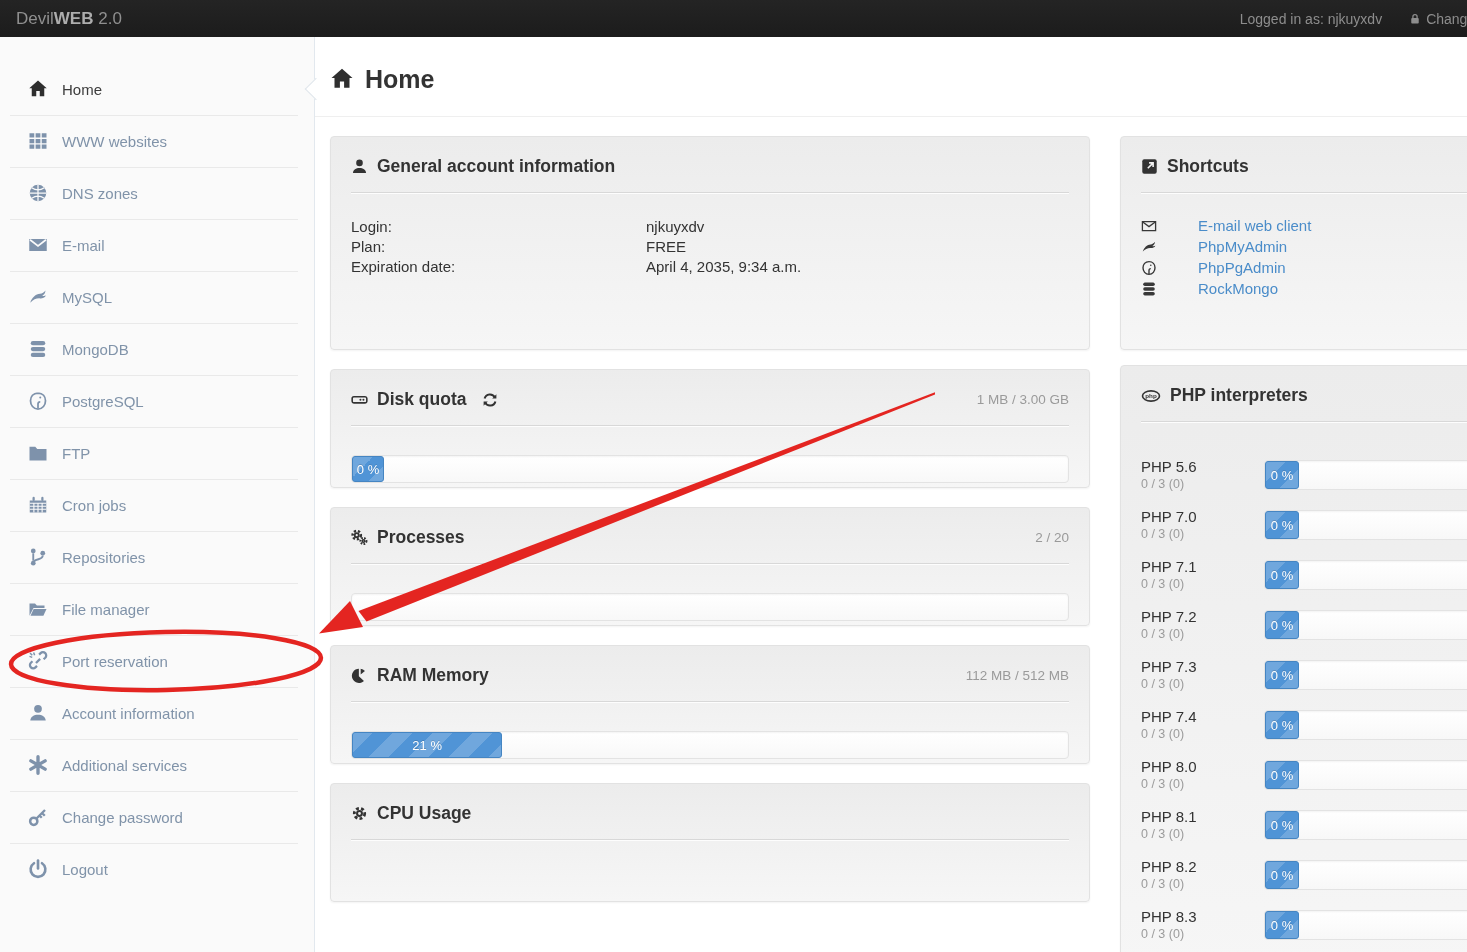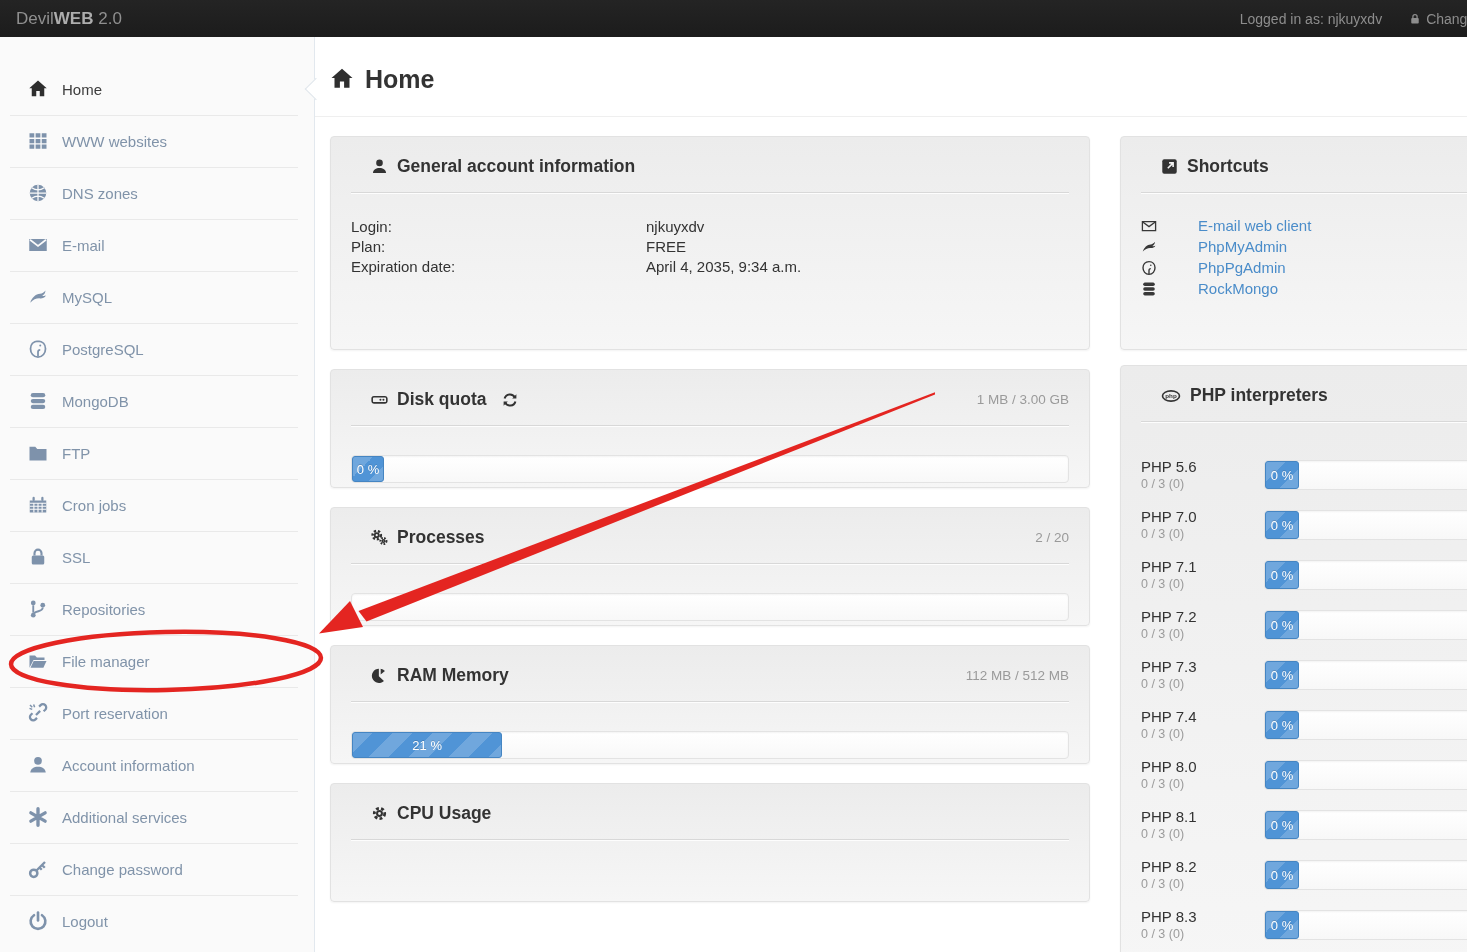--- a/index.html
+++ b/index.html
@@ -60,21 +60,21 @@
     background:linear-gradient(#ececec,#f6f6f6);
     border:1px solid #e2e2e2;border-radius:4px;
     box-shadow:0 1px 2px rgba(0,0,0,.05);
     box-sizing:border-box;margin-bottom:19px;overflow:hidden;
   }
   .col-right .panel{margin-bottom:15px;}
   .h214{height:214px;}
   .h153{height:119px;}
   .panel-h{
     display:flex;align-items:center;gap:9px;padding:17px 20px 13px;
-    font-size:17.5px;font-weight:bold;color:#333;line-height:25px;margin-left:20px;
+    font-size:17.5px;font-weight:bold;color:#333;line-height:25px;
   }
   .panel-h .ic{color:#333;}
   .panel-h .meta{margin-left:auto;font-weight:normal;font-size:13.5px;color:#9a9a9a;}
   .panel-h .refresh{margin-left:7px;cursor:pointer;}
   .rule{border-top:1px solid #d8d8d8;box-shadow:0 1px 0 rgba(255,255,255,.85);margin:0 20px;}
   .panel-b{padding:29px 20px 0;}
   
   .track{
     height:28px;border:1px solid #e3e3e3;border-radius:4px;
     background:linear-gradient(#fff,#f8f8f8);
@@ -479,37 +479,37 @@
           <svg viewBox="0 0 16 16" fill="currentColor" xmlns="http://www.w3.org/2000/svg">
             <path d="M1.8 12.6C3 8.4 6.2 5.6 9.6 5.4c1.8-.1 3.2-1 4.4-2.6-.2 2-1 3.4-2.6 4.2 1 .3 2 .2 3-.2-1.2 2-3 2.4-4.8 2.3-2.8-.2-5.4 1-7.8 3.5z"></path>
           </svg>
         </span>
         <span class="lbl">MySQL</span>
       </li>
 
       <li class="side-item">
         <span class="ic ic20">
           <svg viewBox="0 0 16 16" fill="currentColor" xmlns="http://www.w3.org/2000/svg">
+            <rect x="2.2" y="1.6" width="11.6" height="3.4" rx="1.7"></rect>
+            <rect x="2.2" y="6.3" width="11.6" height="3.4" rx="1.7"></rect>
+            <rect x="2.2" y="11" width="11.6" height="3.4" rx="1.7"></rect>
+          </svg>
+        </span>
+        <span class="lbl">MongoDB</span>
+      </li>
+
+      <li class="side-item">
+        <span class="ic ic20">
+          <svg viewBox="0 0 16 16" fill="currentColor" xmlns="http://www.w3.org/2000/svg">
             <path d="M8 1.6c-3.8 0-6 2.7-6 6.2 0 3.4 2.3 6.6 6 6.6s6-3.2 6-6.6c0-3.5-2.2-6.2-6-6.2z" fill="none" stroke="currentColor" stroke-width="1.4"></path>
             <circle cx="9.8" cy="5.2" r=".8"></circle>
             <path d="M8 14v-3.6c0-1.2.8-1.8 1.8-1.8" fill="none" stroke="currentColor" stroke-width="1.4"></path>
           </svg>
         </span>
         <span class="lbl">PostgreSQL</span>
-      </li>
-
-      <li class="side-item">
-        <span class="ic ic20">
-          <svg viewBox="0 0 16 16" fill="currentColor" xmlns="http://www.w3.org/2000/svg">
-            <rect x="2.2" y="1.6" width="11.6" height="3.4" rx="1.7"></rect>
-            <rect x="2.2" y="6.3" width="11.6" height="3.4" rx="1.7"></rect>
-            <rect x="2.2" y="11" width="11.6" height="3.4" rx="1.7"></rect>
-          </svg>
-        </span>
-        <span class="lbl">MongoDB</span>
       </li>
 
       <li class="side-item">
         <span class="ic ic20">
           <svg viewBox="0 0 16 16" fill="currentColor" xmlns="http://www.w3.org/2000/svg">
             <path d="M1.2 3h4.6l1.6 1.7h7.4V14H1.2z"></path>
           </svg>
         </span>
         <span class="lbl">FTP</span>
       </li>
@@ -519,29 +519,20 @@
           <svg viewBox="0 0 16 16" fill="currentColor" xmlns="http://www.w3.org/2000/svg">
             <path d="M1.4 4.4h13.2V14H1.4z"></path>
             <rect x="3.6" y="1.4" width="1.8" height="3.4" rx=".9"></rect>
             <rect x="10.6" y="1.4" width="1.8" height="3.4" rx=".9"></rect>
             <path d="M1.4 6.6h13.2M4.7 6.6V14M8 6.6V14M11.3 6.6V14M1.4 9h13.2M1.4 11.4h13.2" stroke="#fafafa" stroke-width=".9" fill="none"></path>
           </svg>
         </span>
         <span class="lbl">Cron jobs</span>
       </li>
 
-      <li class="side-item">
-        <span class="ic ic20">
-          <svg viewBox="0 0 16 16" fill="currentColor" xmlns="http://www.w3.org/2000/svg">
-            <rect x="3" y="6.8" width="10" height="7.2" rx="1.2"></rect>
-            <path d="M5.2 6.8V4.9a2.8 2.8 0 0 1 5.6 0v1.9" fill="none" stroke="currentColor" stroke-width="1.7"></path>
-          </svg>
-        </span>
-        <span class="lbl">SSL</span>
-      </li>
 
       <li class="side-item">
         <span class="ic ic20">
           <svg viewBox="0 0 16 16" fill="currentColor" xmlns="http://www.w3.org/2000/svg">
             <circle cx="4.2" cy="3.1" r="1.9"></circle>
             <circle cx="4.2" cy="12.9" r="1.9"></circle>
             <circle cx="11.8" cy="4.9" r="1.9"></circle>
             <path d="M4.2 5v6M11.8 6.8c0 3.4-4.6 2.4-7 4.6" fill="none" stroke="currentColor" stroke-width="1.5"></path>
           </svg>
         </span>

